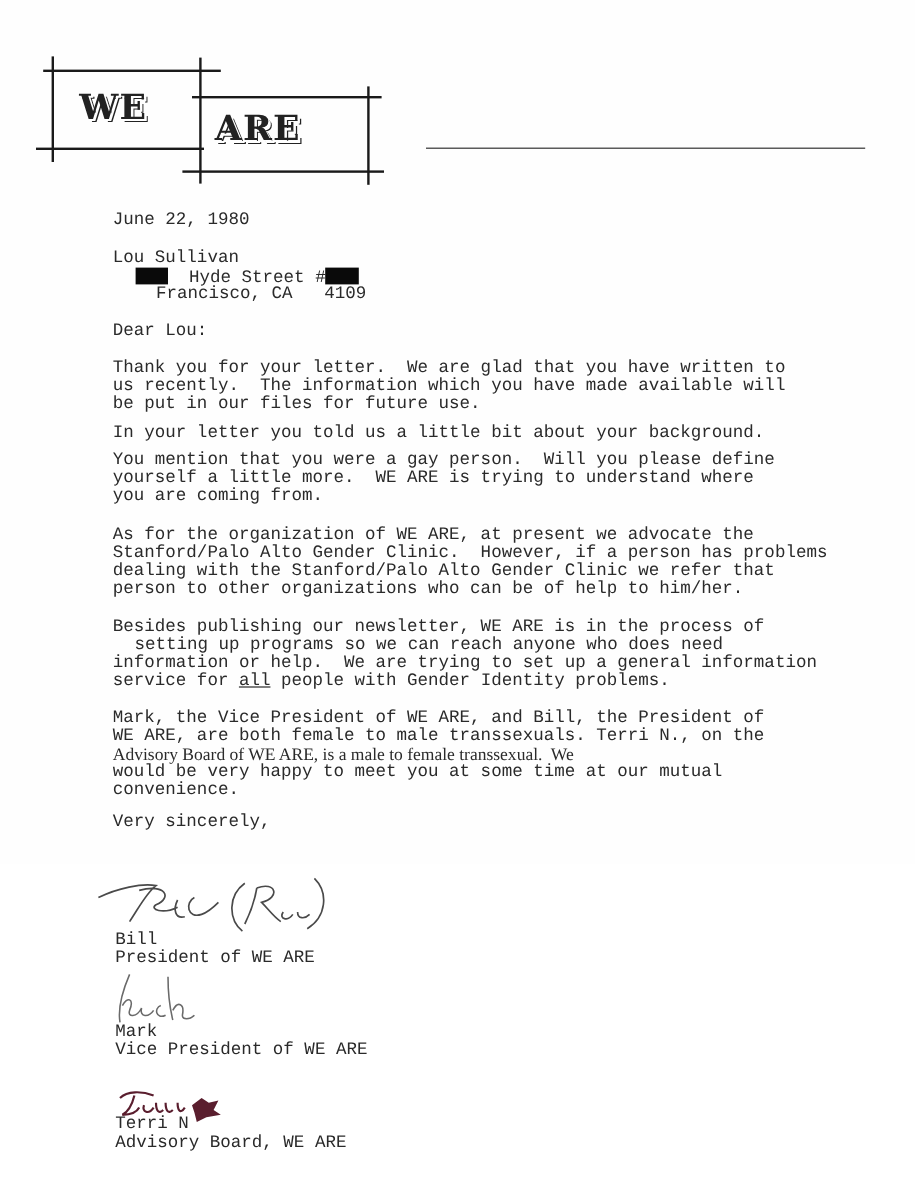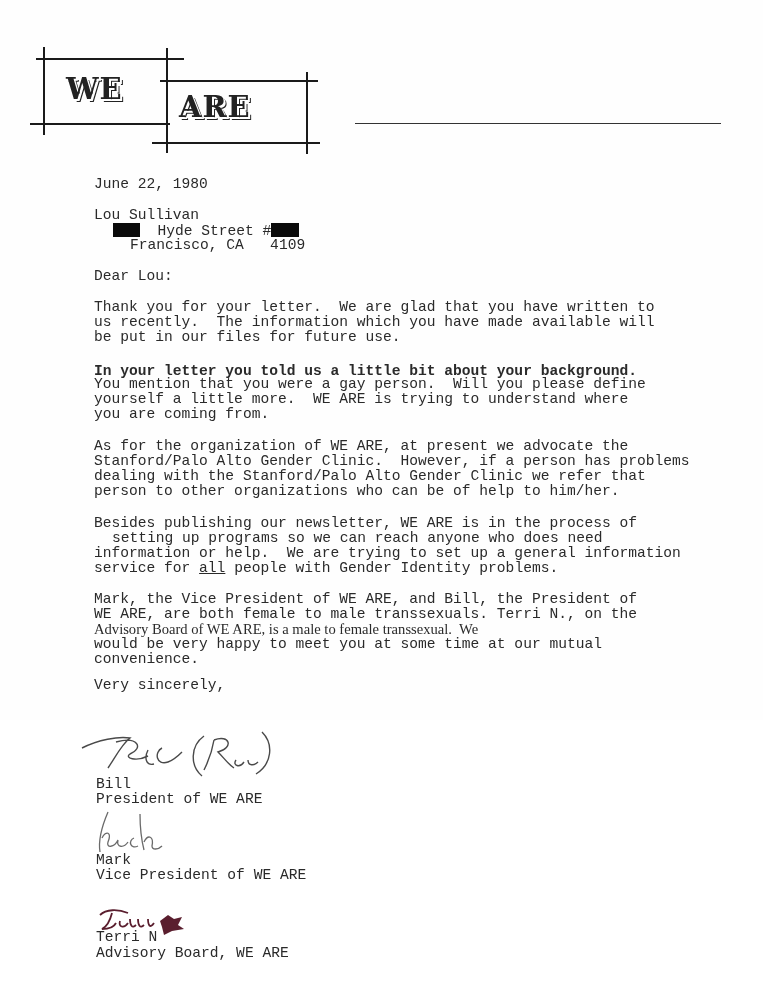--- a/index.html
+++ b/index.html
@@ -45,21 +45,21 @@
 
   <div class="tw" style="left:94px;top:269px;">Dear Lou:</div>
 
   <div>
     <div class="tw" style="left:94px;top:300px;">Thank you for your letter.  We are glad that you have written to</div>
     <div class="tw" style="left:94px;top:315px;">us recently.  The information which you have made available will</div>
     <div class="tw" style="left:94px;top:330px;">be put in our files for future use.</div>
   </div>
 
   <div>
-    <div class="tw" style="left:94px;top:364px;font-weight:bold;">In your letter you told us a little bit about your background.</div>
+    <div class="tw" style="left:94px;top:354px;">In your letter you told us a little bit about your background.</div>
     <div class="tw" style="left:94px;top:377px;">You mention that you were a gay person.  Will you please define</div>
     <div class="tw" style="left:94px;top:392px;">yourself a little more.  WE ARE is trying to understand where</div>
     <div class="tw" style="left:94px;top:407px;">you are coming from.</div>
   </div>
 
   <div>
     <div class="tw" style="left:94px;top:439px;">As for the organization of WE ARE, at present we advocate the</div>
     <div class="tw" style="left:94px;top:454px;">Stanford/Palo Alto Gender Clinic.  However, if a person has problems</div>
     <div class="tw" style="left:94px;top:469px;">dealing with the Stanford/Palo Alto Gender Clinic we refer that</div>
     <div class="tw" style="left:94px;top:484px;">person to other organizations who can be of help to him/her.</div>

